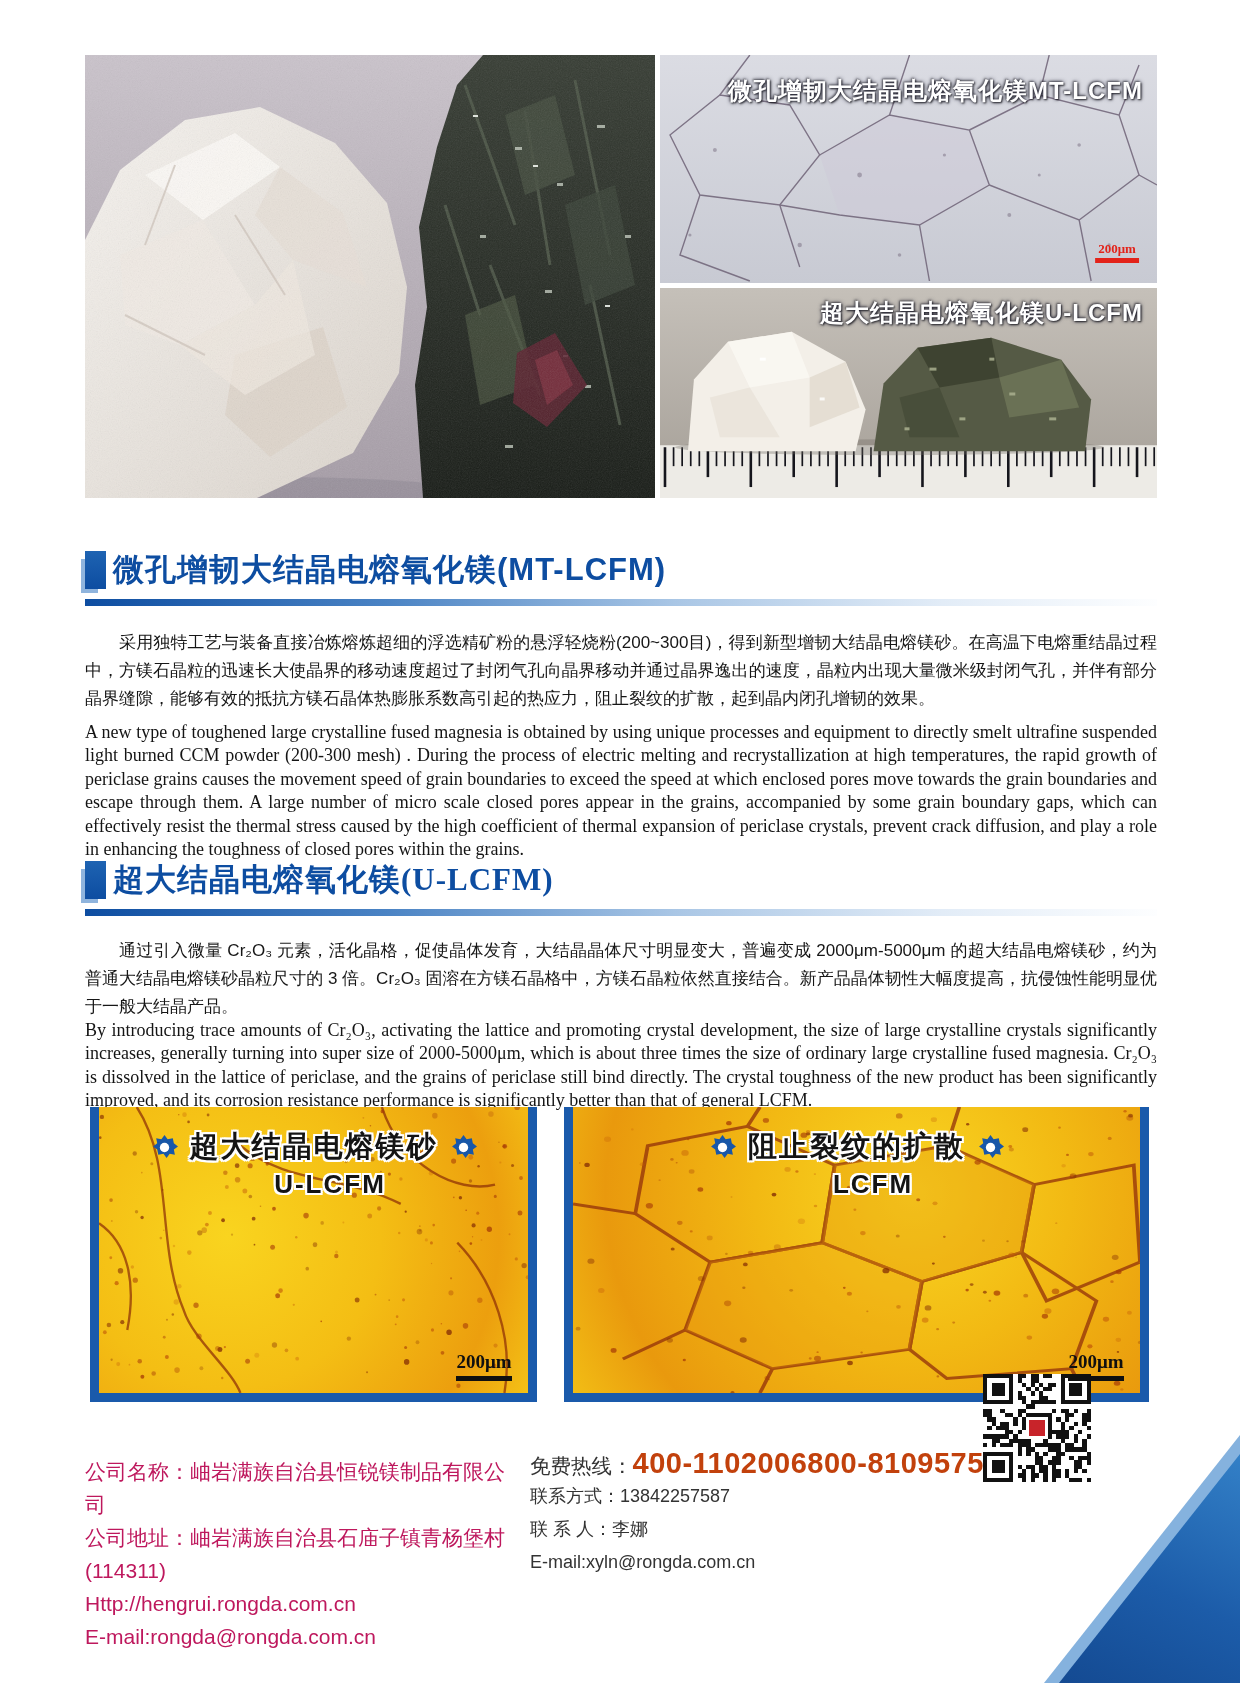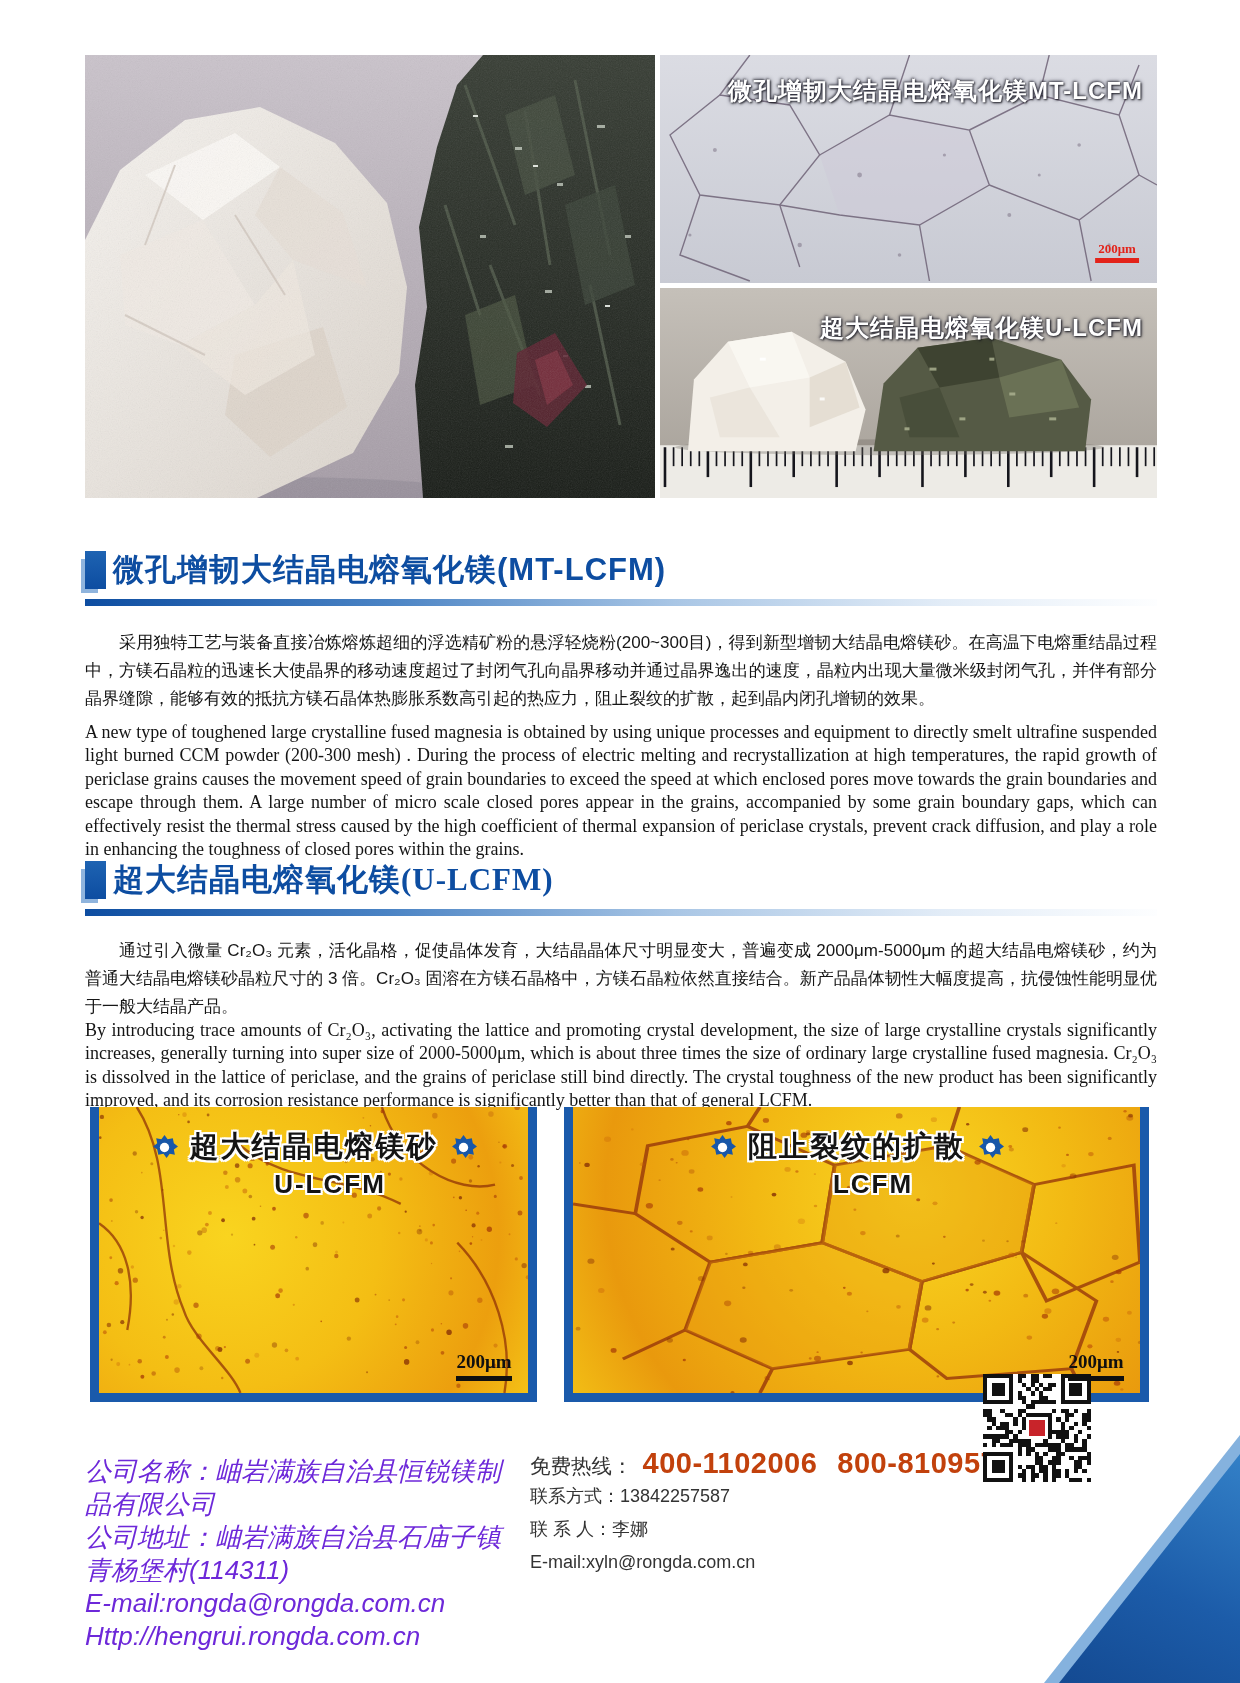--- a/index.html
+++ b/index.html
@@ -12,21 +12,21 @@
   .photo-main{width:570px;height:443px;position:relative;overflow:hidden;}
   .photo-col{width:497px;display:flex;flex-direction:column;gap:5px;}
   .photo-mt{height:228px;position:relative;overflow:hidden;}
   .photo-u{height:210px;position:relative;overflow:hidden;}
   .photo-label{
     position:absolute;right:14px;font-weight:bold;font-size:24px;color:#fff;letter-spacing:1px;
     text-shadow:0 0 4px rgba(45,45,65,.95),1px 1px 2px rgba(0,0,0,.8),-1px -1px 2px rgba(0,0,0,.45);
     white-space:nowrap;z-index:3;
   }
   .photo-mt .photo-label{top:20px;}
-  .photo-u .photo-label{top:24px;}
+  .photo-u .photo-label{top:9px;}
   .photo-svg{position:absolute;inset:0;width:100%;height:100%;}
   
   .section-head{position:absolute;left:85px;width:1072px;}
   .head1{top:548px;} .head2{top:858px;font-family:Liberation Serif, serif;}
   .head-row{display:flex;align-items:center;gap:7px;height:44px;}
   .hmark{width:21px;height:38px;background:linear-gradient(180deg,#1e63b2,#0d4da1);
          box-shadow:-6px 6px 0 -2px #8fb4dd;}
   .head-title{font-size:31px;font-weight:bold;color:#0d4da1;letter-spacing:1px;white-space:nowrap;}
   .head-line{height:7px;margin-top:7px;
     background:linear-gradient(90deg,#0d4da1 0%,#4a83c4 28%,#a9c6e5 55%,#e2ecf7 80%,#fdfeff 100%);}
@@ -54,23 +54,23 @@
   .micro-sub{
     font-size:26px;font-weight:bold;color:#141414;letter-spacing:2px;margin-top:2px;
     text-shadow:-2px -2px 0 #fff,2px -2px 0 #fff,-2px 2px 0 #fff,2px 2px 0 #fff,0 -2px 0 #fff,0 2px 0 #fff,-2px 0 0 #fff,2px 0 0 #fff;
     padding-left:33px;
   }
   .gear{width:27px;height:27px;flex:0 0 auto;}
   .micro-scale{position:absolute;right:16px;bottom:12px;text-align:center;z-index:4;
     font-family:"Liberation Serif",serif;font-weight:bold;font-size:19px;color:#101010;}
   .micro-scale .bar{width:56px;height:5px;background:#101010;margin:3px auto 0;}
   
-  .footer-left{position:absolute;left:85px;top:1455px;width:440px;font-size:26px;color:#6d28d9;line-height:33px;font-style:italic;}
+  .footer-left{position:absolute;left:85px;top:1455px;width:440px;font-size:21px;color:#be185d;line-height:33px;}
   .footer-right{position:absolute;left:530px;top:1447px;width:450px;color:#333;}
-  .hotline-row{display:flex;align-items:baseline;gap:10px;text-align:center;}
+  .hotline-row{display:flex;align-items:baseline;text-align:center;}
   .hotline-label{font-size:20.5px;white-space:nowrap;}
   .hotline-num{font-size:29px;font-weight:bold;color:#c2410c;letter-spacing:.5px;white-space:nowrap;}
   .hotline-gap{width:24px;}
   .footer-right .fline{font-size:18px;line-height:33px;}
   .qr{position:absolute;left:983px;top:1374px;width:108px;height:108px;}
   .qr svg{width:100%;height:100%;shape-rendering:crispEdges;}
   
   .wedge-light{position:absolute;right:0;bottom:0;width:196px;height:248px;
     clip-path:polygon(100% 0,0 100%,100% 100%);background:#85b2de;}
   .wedge-dark{position:absolute;right:0;bottom:0;width:181px;height:229px;
@@ -662,22 +662,22 @@
     <div class="micro-scale">
       <span>200μm</span>
       <div class="bar"></div>
     </div>
   </div>
 </div>
 
 <div class="footer-left">
   <div>公司名称：岫岩满族自治县恒锐镁制品有限公司</div>
   <div>公司地址：岫岩满族自治县石庙子镇青杨堡村(114311)</div>
+  <div>Http://hengrui.rongda.com.cn</div>
   <div>E-mail:rongda@rongda.com.cn</div>
-  <div>Http://hengrui.rongda.com.cn</div>
 </div>
 
 <div class="footer-right">
   <div class="hotline-row">
     <span class="hotline-label">免费热线：</span>
     <span class="hotline-num">400-1102006</span>
     <span class="hotline-gap"></span>
     <span class="hotline-num">800-8109575</span>
   </div>
   <div class="fline">联系方式：13842257587</div>

